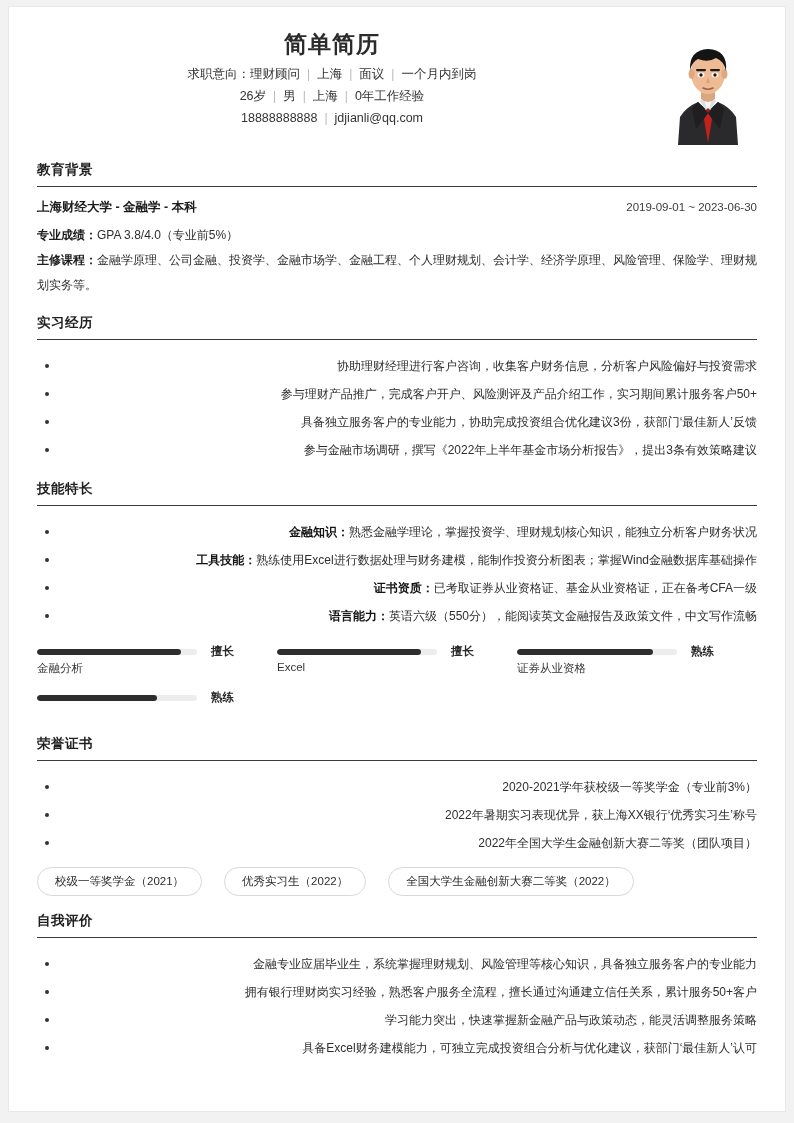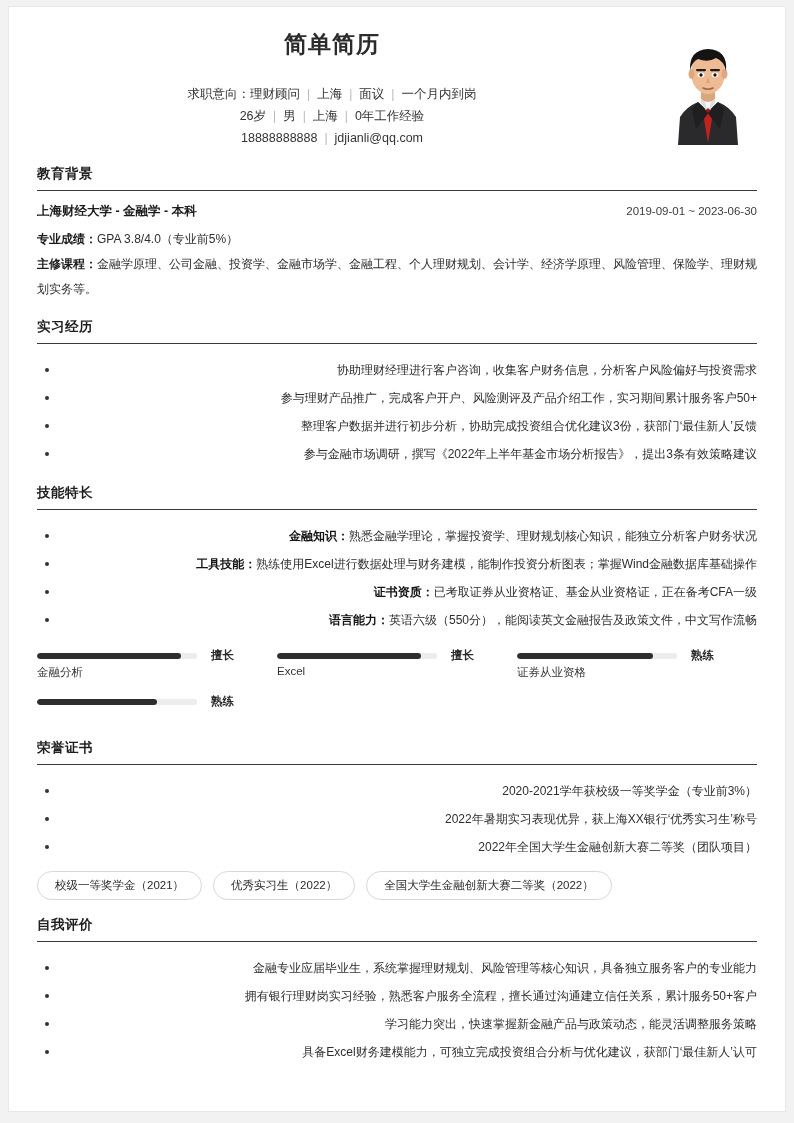--- a/index.html
+++ b/index.html
@@ -29,21 +29,21 @@
   .header-main {
     padding-right: 130px;
     text-align: center;
   }
   .resume-title {
     font-size: 23px;
     font-weight: bold;
     color: #2b2b2b;
     letter-spacing: 1px;
     line-height: 34px;
-    margin-bottom: 22px;
+    margin-bottom: 2px;
   }
   .meta-line {
     font-size: 12.5px;
     color: #333333;
     line-height: 22px;
     white-space: nowrap;
   }
   .meta-sep {
     color: #b9b9b9;
     padding: 0 7px;
@@ -149,21 +149,21 @@
   .skillname {
     font-size: 11.5px;
     color: #333333;
     margin-top: 2px;
   }
 
   
   .chips {
     display: flex;
     flex-wrap: wrap;
-    gap: 11px;
+    gap: 22px;
     margin-top: 10px;
   }
   .chip {
     border: 1px solid #d8d8d8;
     border-radius: 18px;
     padding: 6px 17px;
     font-size: 11.5px;
     color: #2b2b2b;
     background: #ffffff;
     white-space: nowrap;
@@ -236,21 +236,21 @@
       <b>主修课程：</b><span>金融学原理、公司金融、投资学、金融市场学、金融工程、个人理财规划、会计学、经济学原理、风险管理、保险学、理财规划实务等。</span>
     </div>
   </div>
 
   <div class="section">
     <div class="section-title">实习经历</div>
     <div class="section-rule"></div>
     <ul class="blist" id="internship-list">
         <li>协助理财经理进行客户咨询，收集客户财务信息，分析客户风险偏好与投资需求</li>
         <li>参与理财产品推广，完成客户开户、风险测评及产品介绍工作，实习期间累计服务客户50+</li>
-        <li>整理客户数据并进行初步分析，协助完成投资组合优化建议3份，获部门‘最佳新人’反馈</li>
+        <li>具备独立服务客户的专业能力，协助完成投资组合优化建议3份，获部门‘最佳新人’反馈</li>
         <li>参与金融市场调研，撰写《2022年上半年基金市场分析报告》，提出3条有效策略建议</li>
       </ul>
   </div>
 
   <div class="section">
     <div class="section-title">技能特长</div>
     <div class="section-rule"></div>
     <ul class="blist" id="skills-list">
         <li><b>金融知识：</b><span>熟悉金融学理论，掌握投资学、理财规划核心知识，能独立分析客户财务状况</span></li>
         <li><b>工具技能：</b><span>熟练使用Excel进行数据处理与财务建模，能制作投资分析图表；掌握Wind金融数据库基础操作</span></li>

